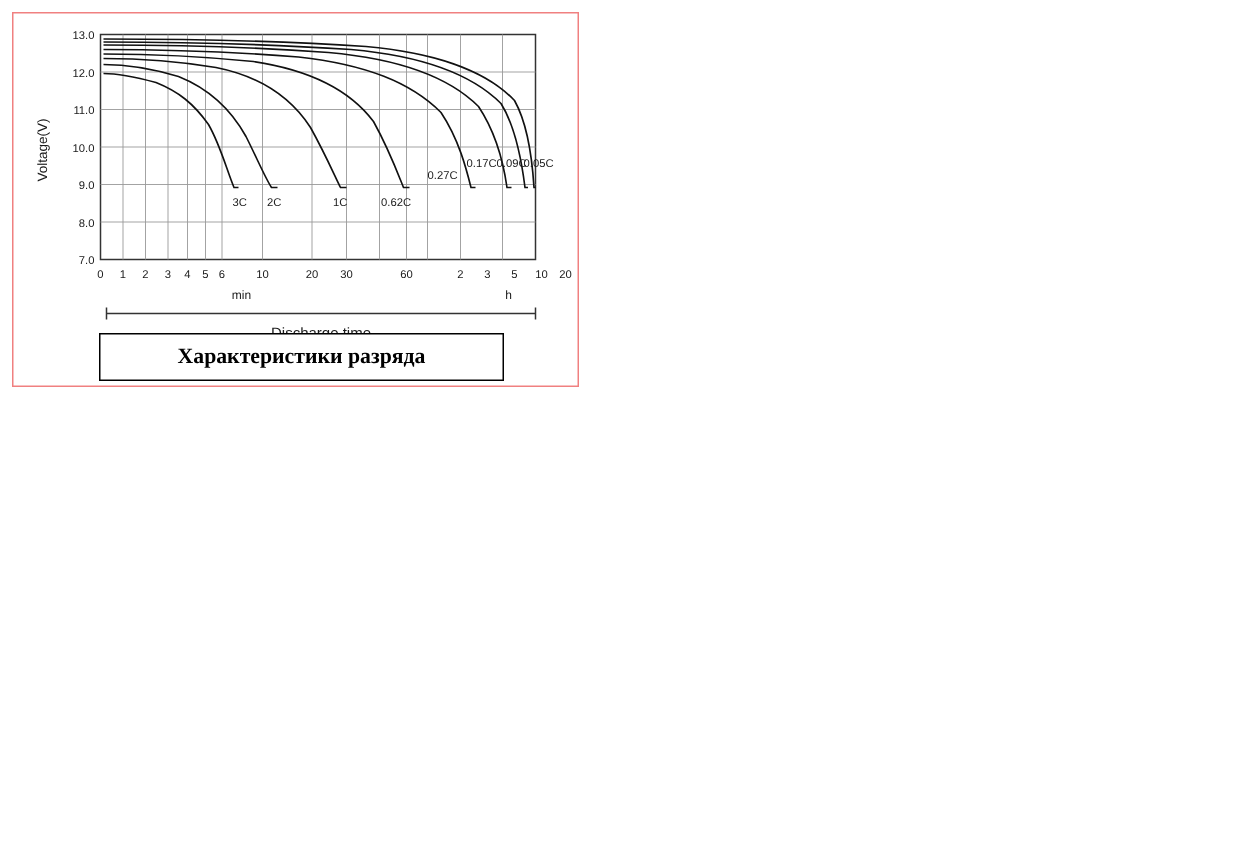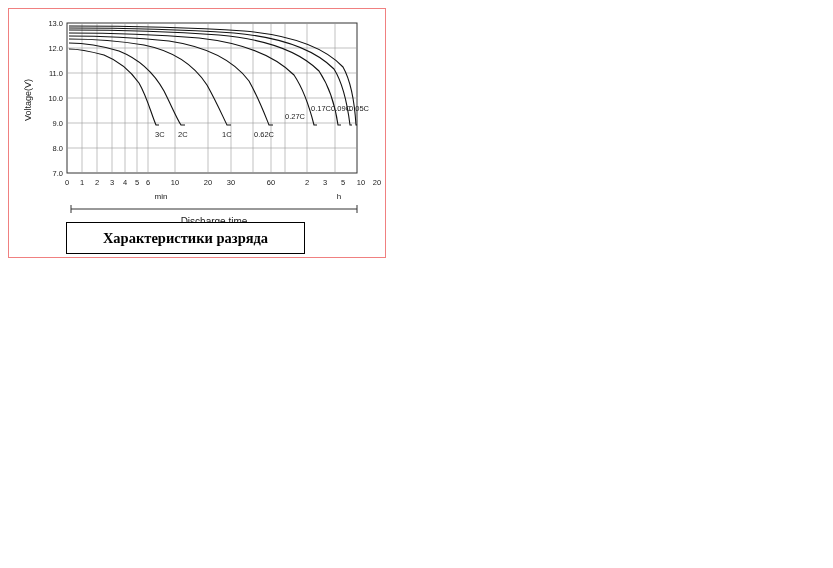--- a/index.html
+++ b/index.html
@@ -45,21 +45,21 @@
     font-weight: bold;
     font-size: 14.5px;
     color: #000;
     text-align: center;
     display: flex;
     align-items: center;
     justify-content: center;
     line-height: 1.15;
     padding: 2px 4px;
   }
-  .c1 { left: 66px;  top: 222px; width: 239px; height: 32px; }
+  .c1 { left: 66px;  top: 222px; width: 270px; height: 32px; }
 
   .chartbox {
     position: absolute;
     left: 0; top: 0;
     width: 100%;
     height: 100%;
   }
   svg { display: block; }
   text { font-family: "Liberation Sans", sans-serif; fill: #1a1a1a; }
 </style>

